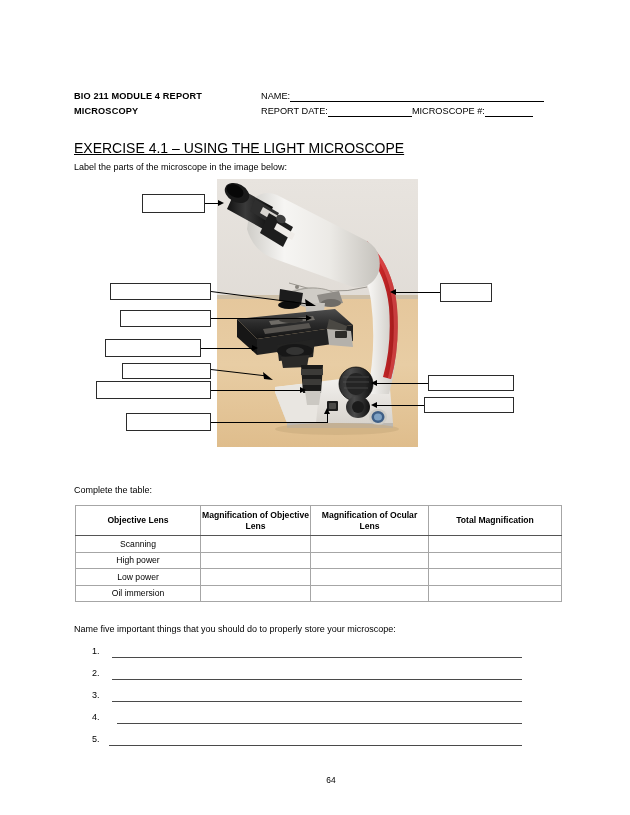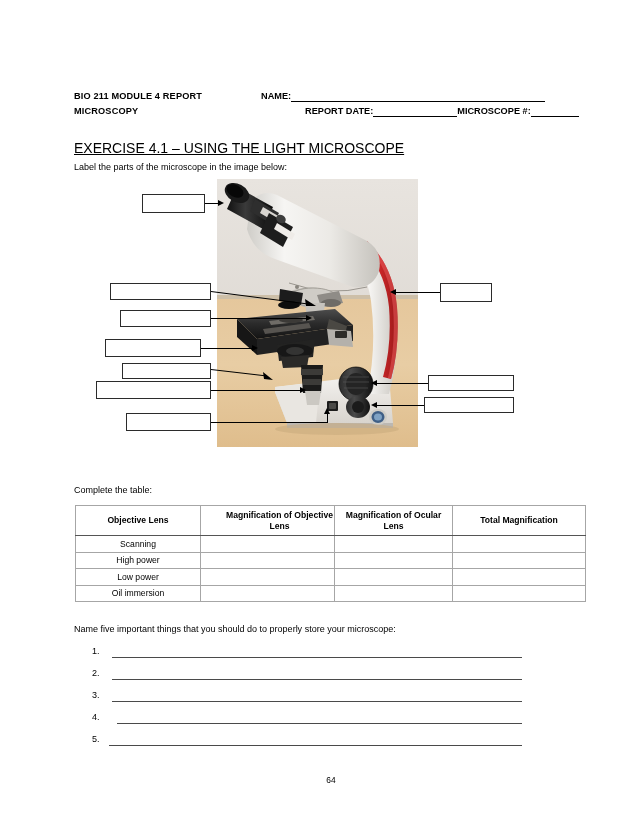--- a/index.html
+++ b/index.html
@@ -22,21 +22,21 @@
   
   .hdr-left {
     font-size: 9.2px;
     font-weight: bold;
     color: #000;
     letter-spacing: 0.15px;
     white-space: nowrap;
   }
   .hdr-right {
     font-size: 9.2px;
-    font-weight: bold;
+    font-weight: normal;
     color: #000;
     white-space: nowrap;
   }
   .fill-line {
     display: inline-block;
     border-bottom: 1.1px solid #000;
     vertical-align: baseline;
   }
 
   .exercise-title {
@@ -141,21 +141,21 @@
 
 <div id="page">
 
   <div class="abs hdr-left" style="left:74px; top:91px;">BIO 211 MODULE 4 REPORT</div>
   <div class="abs hdr-left" style="left:74px; top:106px;">MICROSCOPY</div>
 
   <div class="abs hdr-right" style="left:261px; top:91px;">
     <span>NAME:</span><span class="fill-line" style="width:254px;">&nbsp;</span>
   </div>
 
-  <div class="abs hdr-right" style="left:261px; top:106px;margin-left:44px;">
+  <div class="abs hdr-right" style="left:261px; top:106px;">
     <span>REPORT DATE:</span><span class="fill-line" style="width:84px;">&nbsp;</span><span>MICROSCOPE #:</span><span class="fill-line" style="width:48px;">&nbsp;</span>
   </div>
 
   <div class="abs exercise-title" style="left:74px; top:140px;">EXERCISE 4.1 – USING THE LIGHT MICROSCOPE</div>
 
   <div class="abs body-text" style="left:74px; top:162px;">Label the parts of the microscope in the image below:</div>
 
   <div class="abs" id="photo">
     <svg width="201" height="268" viewBox="0 0 201 268" xmlns="http://www.w3.org/2000/svg">
       <defs>
@@ -332,21 +332,21 @@
   <div class="abs lbl-box" style="left:424px; top:397px; width:90px; height:16px;"></div>
   <div class="abs lead" style="left:377px; top:405px; width:47px;"></div>
   <div class="abs arrow-l" style="left:371px; top:402px;"></div>
 
   <div class="abs body-text" style="left:74px; top:485px;">Complete the table:</div>
 
   <table class="mag">
     <thead>
       <tr>
         <th style="width:124px;">Objective Lens</th>
-        <th style="width:109px;padding-left:24px;">Magnification of Objective Lens</th>
+        <th style="width:109px;">Magnification of Objective Lens</th>
         <th style="width:117px;">Magnification of Ocular Lens</th>
         <th style="width:132px;">Total Magnification</th>
       </tr>
     </thead>
     <tbody>
       <tr>
         <td class="obj">Scanning</td>
         <td></td>
         <td></td>
         <td></td>

